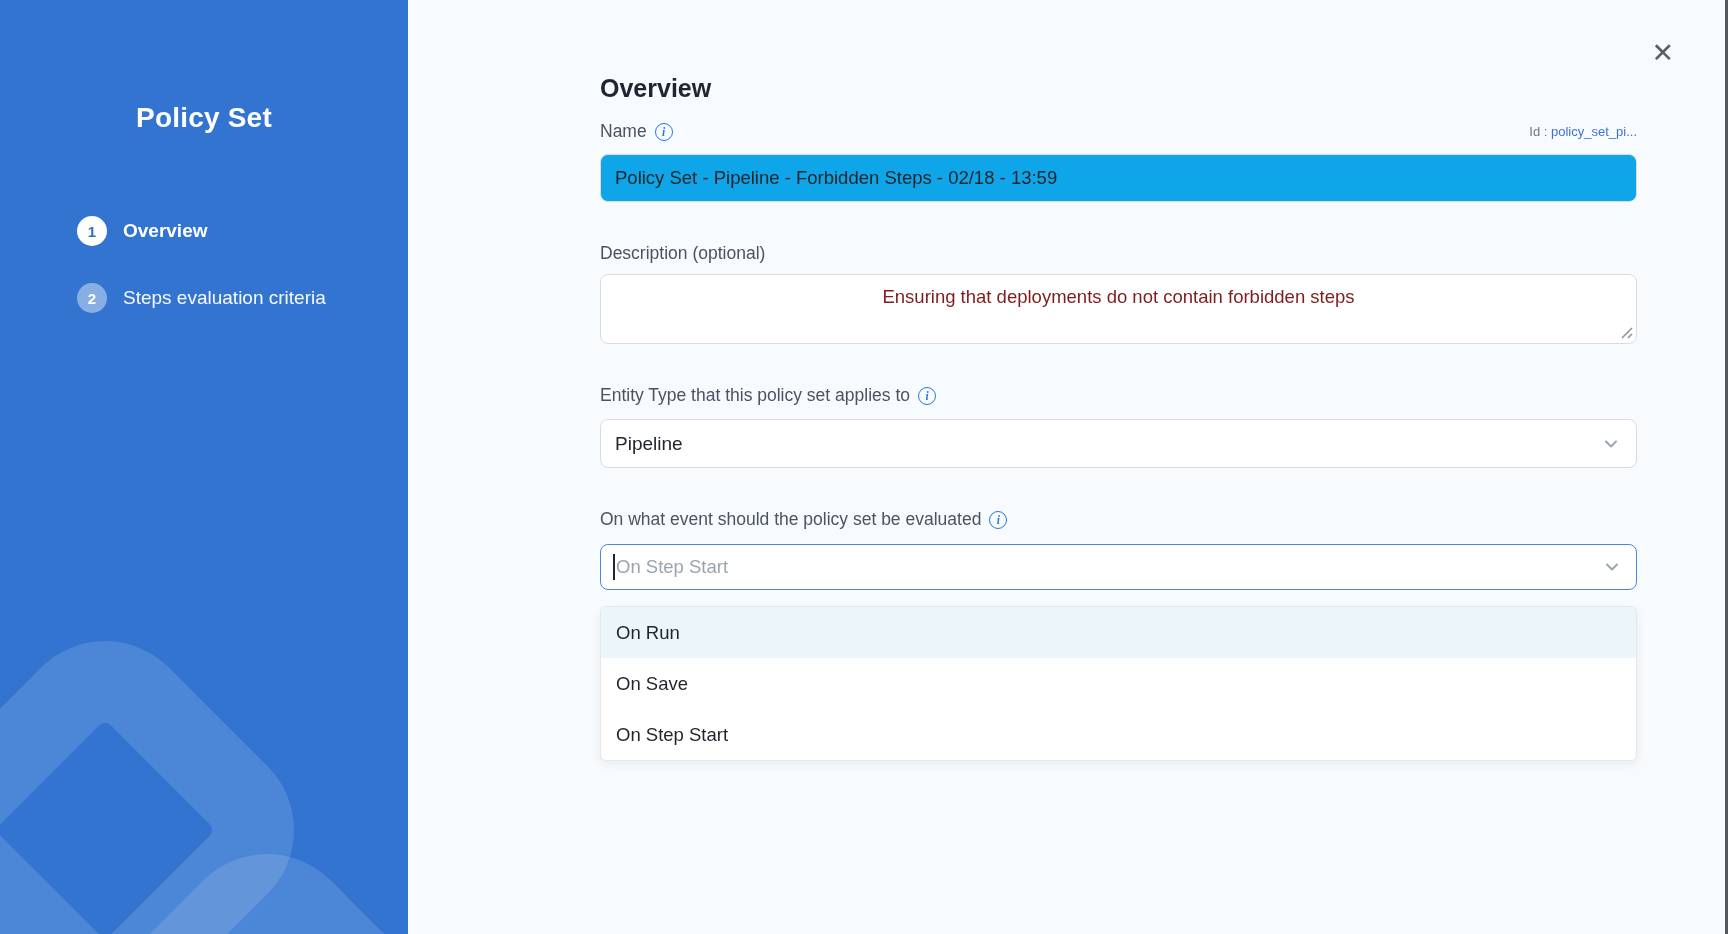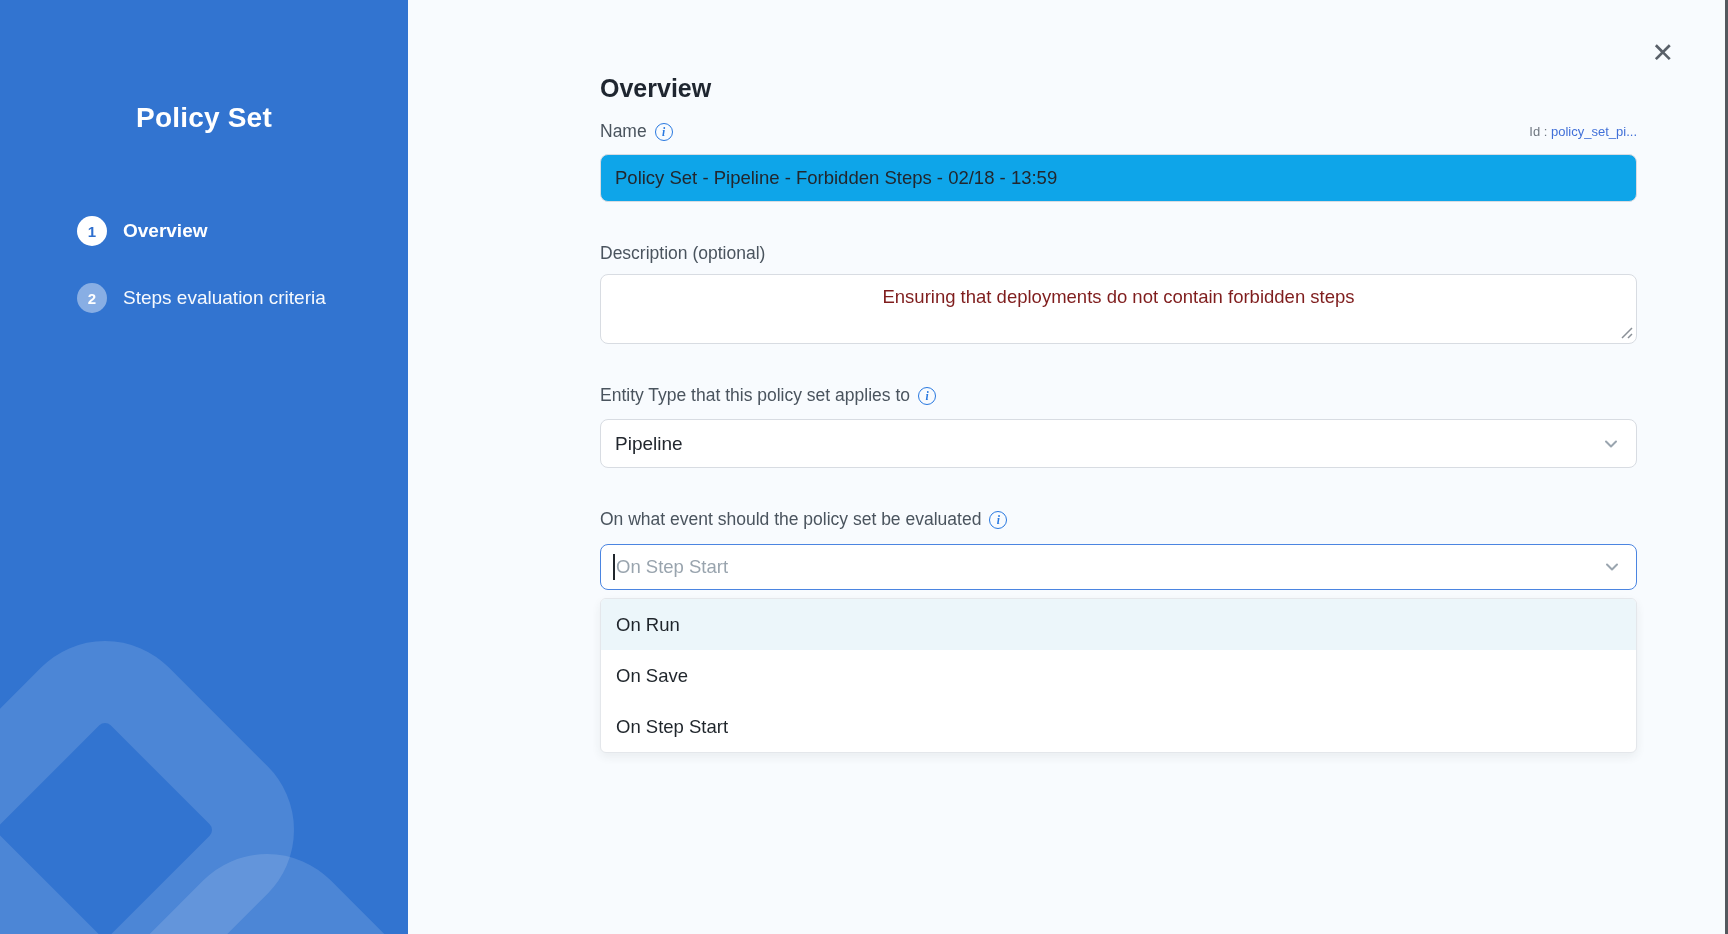--- a/index.html
+++ b/index.html
@@ -71,21 +71,21 @@
 
   .combo-wrap { position:relative; margin-top:14px; }
   .combo-input { width:100%; height:46px; background:#fff; border:1.6px solid #4b85e1;
                  border-radius:8px; padding:0 44px 0 15px; font-size:18.5px; color:#22272e;
                  outline:none; font-family:"Liberation Sans","DejaVu Sans",sans-serif; display:block; }
   .combo-input::placeholder { color:#99a4ae; opacity:1; }
   .caret { position:absolute; left:13px; top:10px; width:1.6px; height:26px; background:#20262c;
            animation:blink 1.1s step-end infinite; }
   @keyframes blink { 50% { opacity:0; } }
 
-  .menu { margin-top:8px; background:#fff; border:1px solid #e4e7eb; border-radius:6px;
+  .menu { margin-top:16px; background:#fff; border:1px solid #e4e7eb; border-radius:6px;
           box-shadow:0 4px 10px rgba(40,50,60,.07); overflow:hidden; }
   .menu-option { height:51px; display:flex; align-items:center; padding:0 15px;
                  font-size:18.5px; color:#1f252b; cursor:pointer; }
   .menu-option.highlighted { background:#ecf6fa; }
 </style>
 </head>
 <body>
 
 <div class="app">
 

